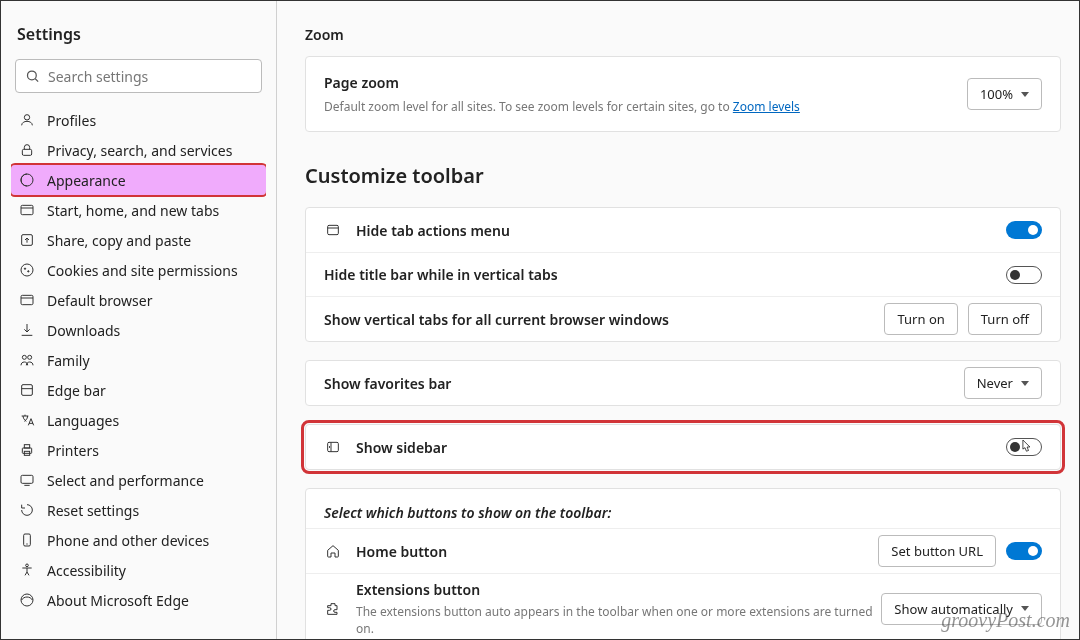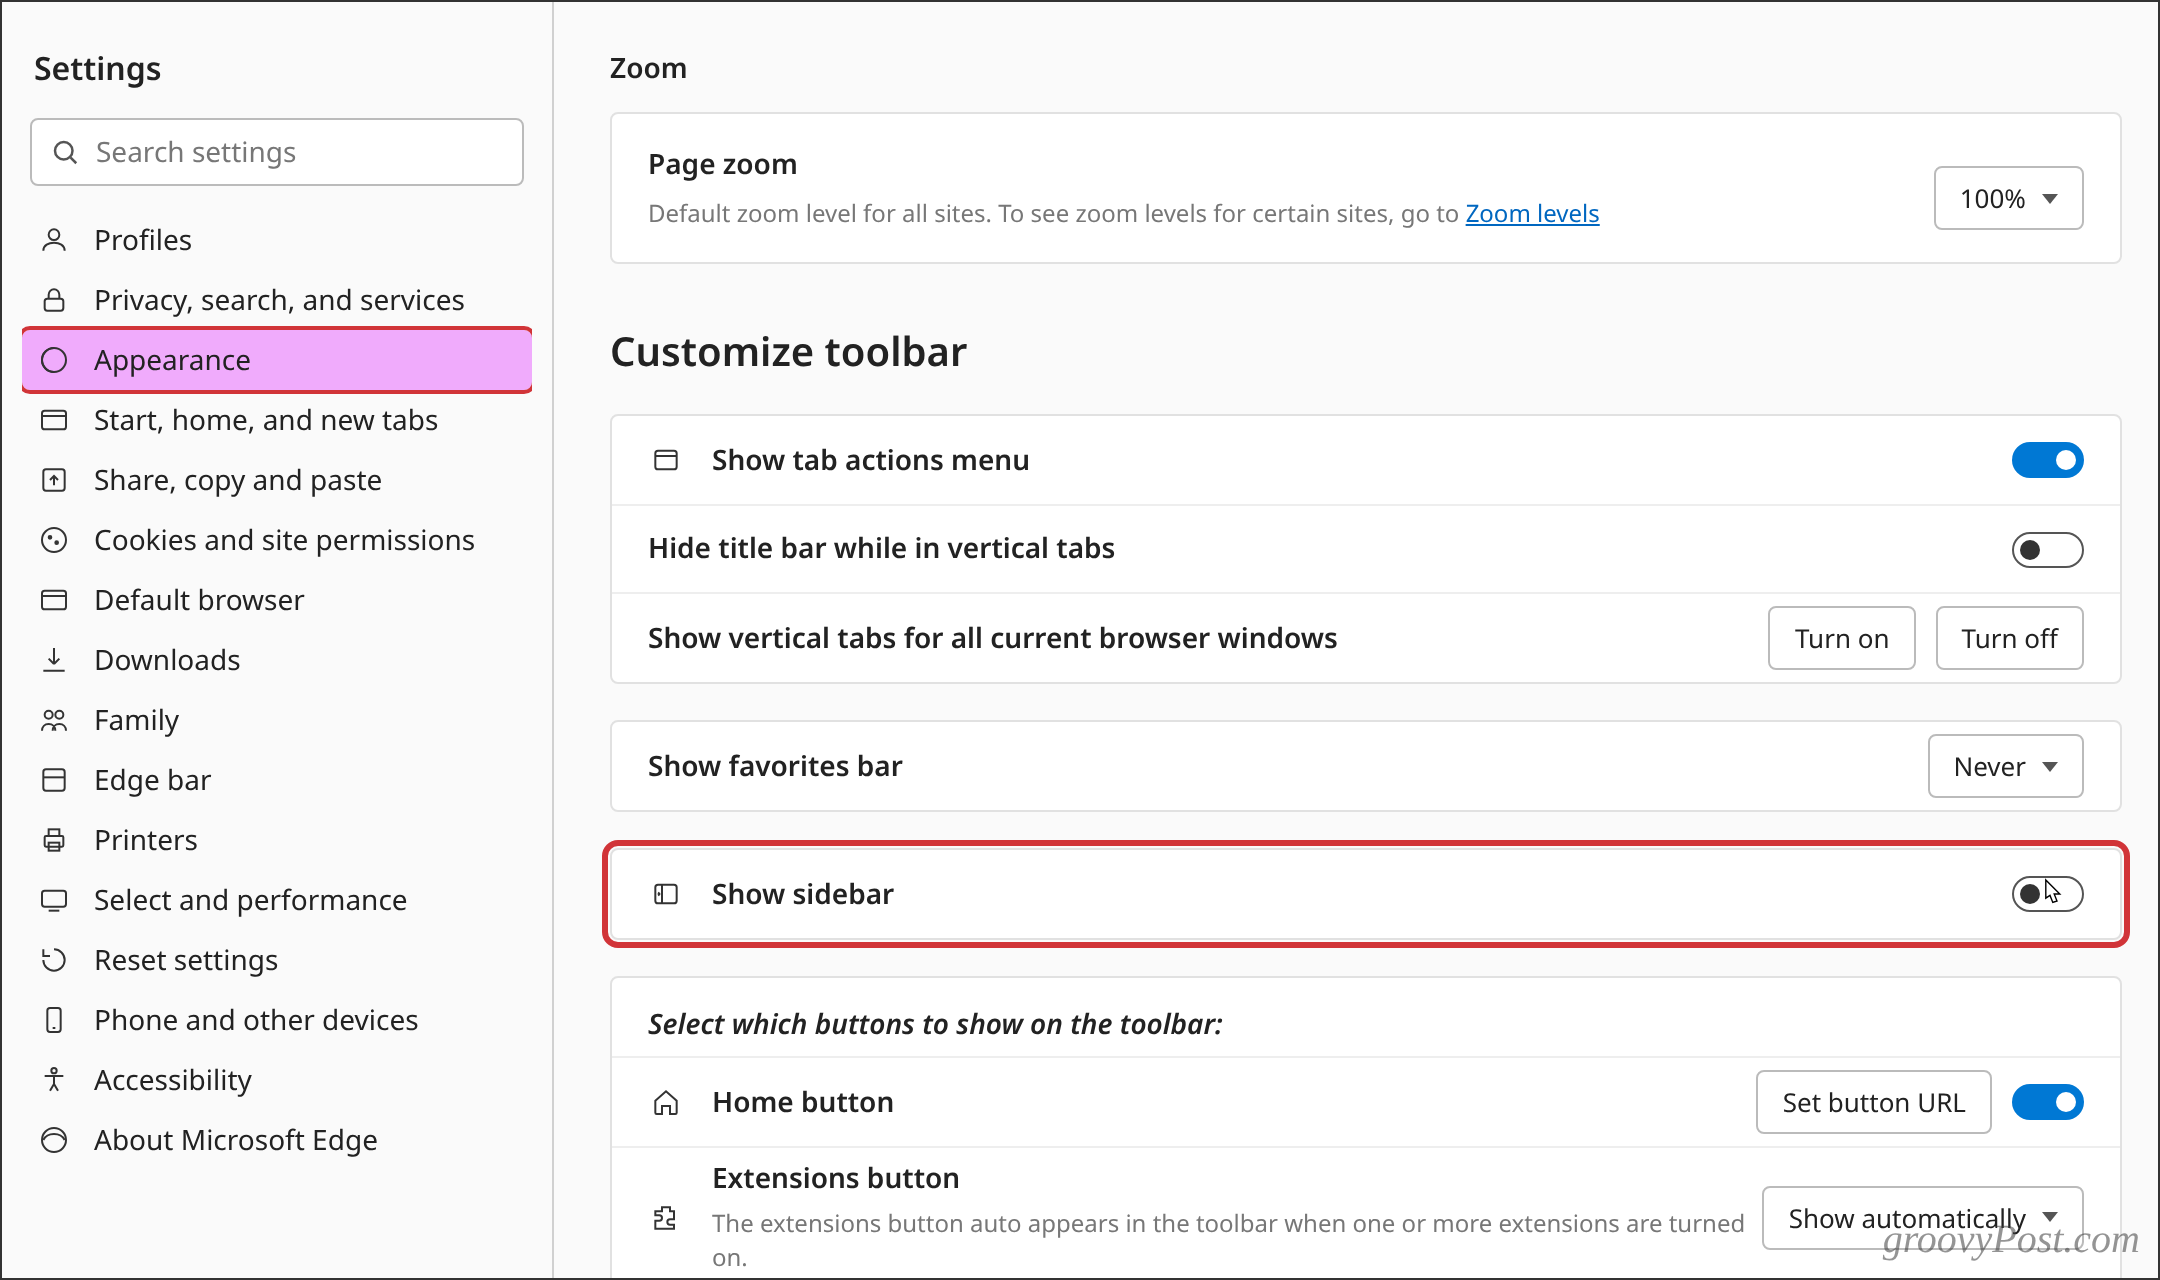--- a/index.html
+++ b/index.html
@@ -35,21 +35,21 @@
 .toggle { width: 36px; height: 18px; border-radius: 10px; position: relative; cursor: pointer; }
 .toggle.on { background: #0078d4; }
 .toggle.off { background: #fff; border: 1px solid #555; }
 .toggle .knob { position: absolute; width: 10px; height: 10px; border-radius: 50%; top: 50%; transform: translateY(-50%); }
 .toggle.on .knob { right: 4px; background: #fff; }
 .toggle.off .knob { left: 3px; background: #333; }
 .link { color: #0067c0; text-decoration: underline; cursor: pointer; }
 .section-h2 { font-size: 20px; font-weight: 600; color: #222; margin: 8px 0 18px 0; }
 .zoom-card .hdr { font-size: 14px; font-weight: 600; color: #222; margin-bottom: 6px; }
 .zoom-card .desc { font-size: 12px; color: #777; }
-.zoom-card { display: flex; align-items: flex-end; gap: 28px; }
+.zoom-card { display: flex; align-items: center; gap: 28px; }
 .zoom-card .left { flex: 1; }
 .select-heading { font-size: 14px; font-weight:600; color:#222; padding: 14px 18px 6px 18px; font-style: italic; }
 .watermark { position: absolute; right: 10px; bottom: 8px; font-family: Georgia, serif; font-style: italic; font-size: 20px; color: rgba(60,60,60,0.55); }
 .cursor { position: absolute; left: 1018px; top: 438px; width: 14px; height: 18px; pointer-events:none; }
 svg { display:block; }
 </style>
 </head>
 <body>
 
 <div class="frame">
@@ -151,20 +151,28 @@
             <svg viewBox="0 0 24 24" width="16" height="16" fill="none" stroke="currentColor" stroke-width="1.5">
               <rect x="4" y="4" width="16" height="16" rx="2"></rect>
               <line x1="4" y1="10" x2="20" y2="10"></line>
             </svg>
           </span>
           <span>Edge bar</span>
         </li>
       <li>
           <span class="icon">
             <svg viewBox="0 0 24 24" width="16" height="16" fill="none" stroke="currentColor" stroke-width="1.5">
+              <path d="M4 6h10M9 4v2M6 6c0 5 5 8 5 8m2-8c0 5-5 8-5 8m6 6l4-10 4 10m-1-3h-6"></path>
+            </svg>
+          </span>
+          <span>Languages</span>
+        </li>
+      <li>
+          <span class="icon">
+            <svg viewBox="0 0 24 24" width="16" height="16" fill="none" stroke="currentColor" stroke-width="1.5">
               <rect x="5" y="9" width="14" height="8" rx="1"></rect>
               <rect x="8" y="4" width="8" height="5"></rect>
               <rect x="8" y="14" width="8" height="6"></rect>
             </svg>
           </span>
           <span>Printers</span>
         </li>
       <li>
           <span class="icon">
             <svg viewBox="0 0 24 24" width="16" height="16" fill="none" stroke="currentColor" stroke-width="1.5">
@@ -228,21 +236,21 @@
 
     <div class="card-group">
       <div class="card-row">
         <span class="row-icon">
             <svg viewBox="0 0 24 24" width="16" height="16" fill="none" stroke="currentColor" stroke-width="1.5">
               <rect x="4" y="5" width="16" height="14" rx="2"></rect>
               <line x1="4" y1="9" x2="20" y2="9"></line>
             </svg>
           </span>
         <div class="row-body">
-            <div class="row-label">Show tab actions menu</div>
+            <div class="row-label">Hide tab actions menu</div>
           </div>
         <div class="row-tail">
             <div class="toggle on">
               <div class="knob"></div>
             </div>
           </div>
       </div>
       <div class="card-row">
         <div class="row-body">
             <div class="row-label">Hide title bar while in vertical tabs</div>

